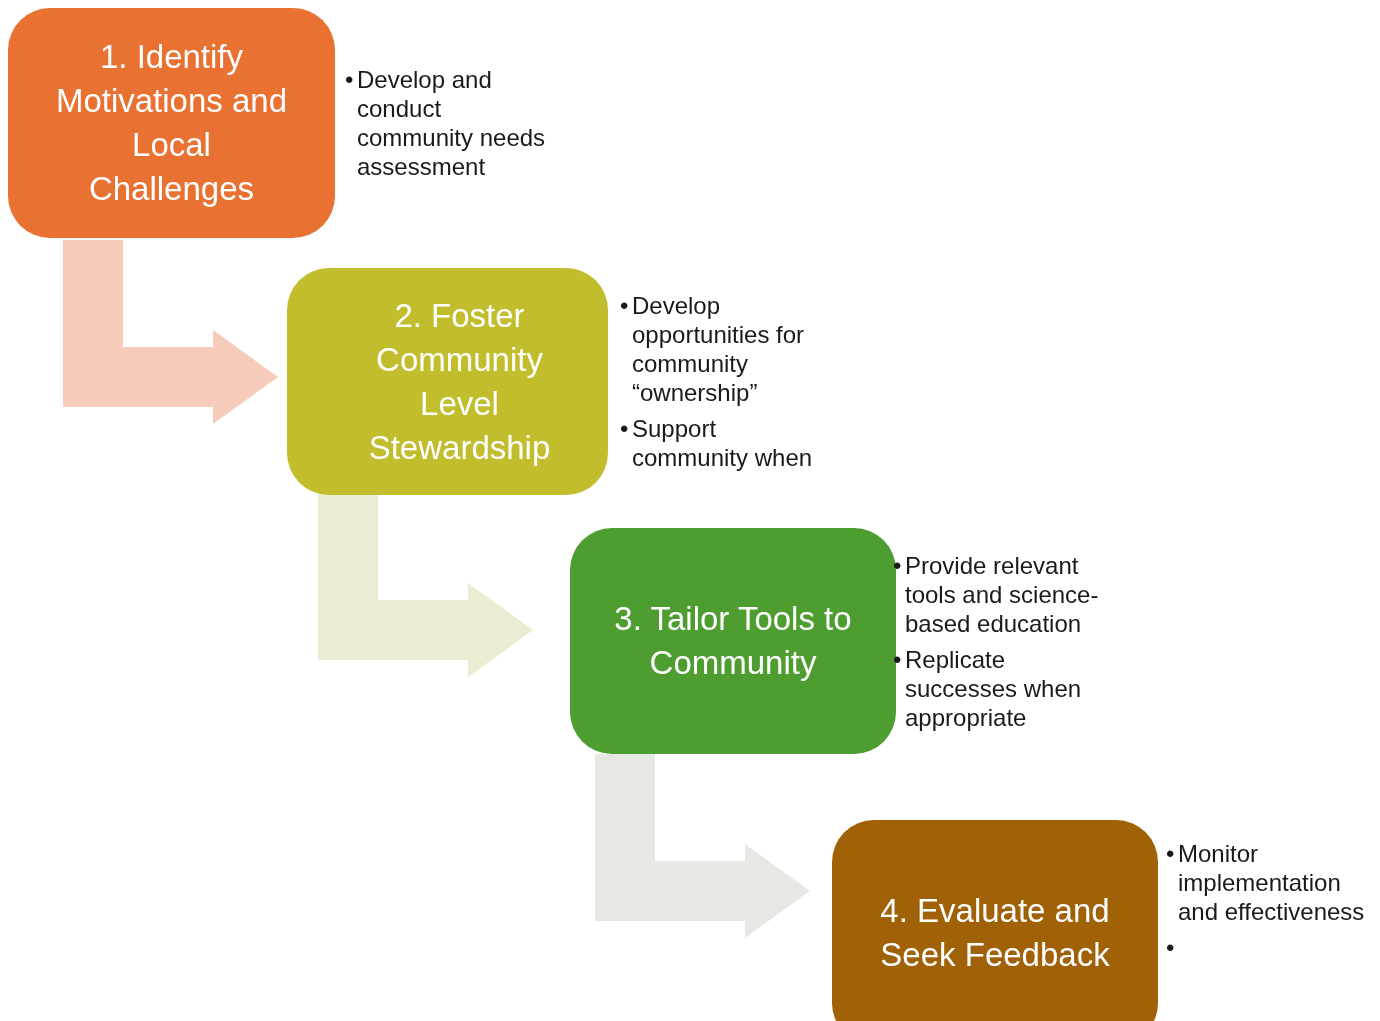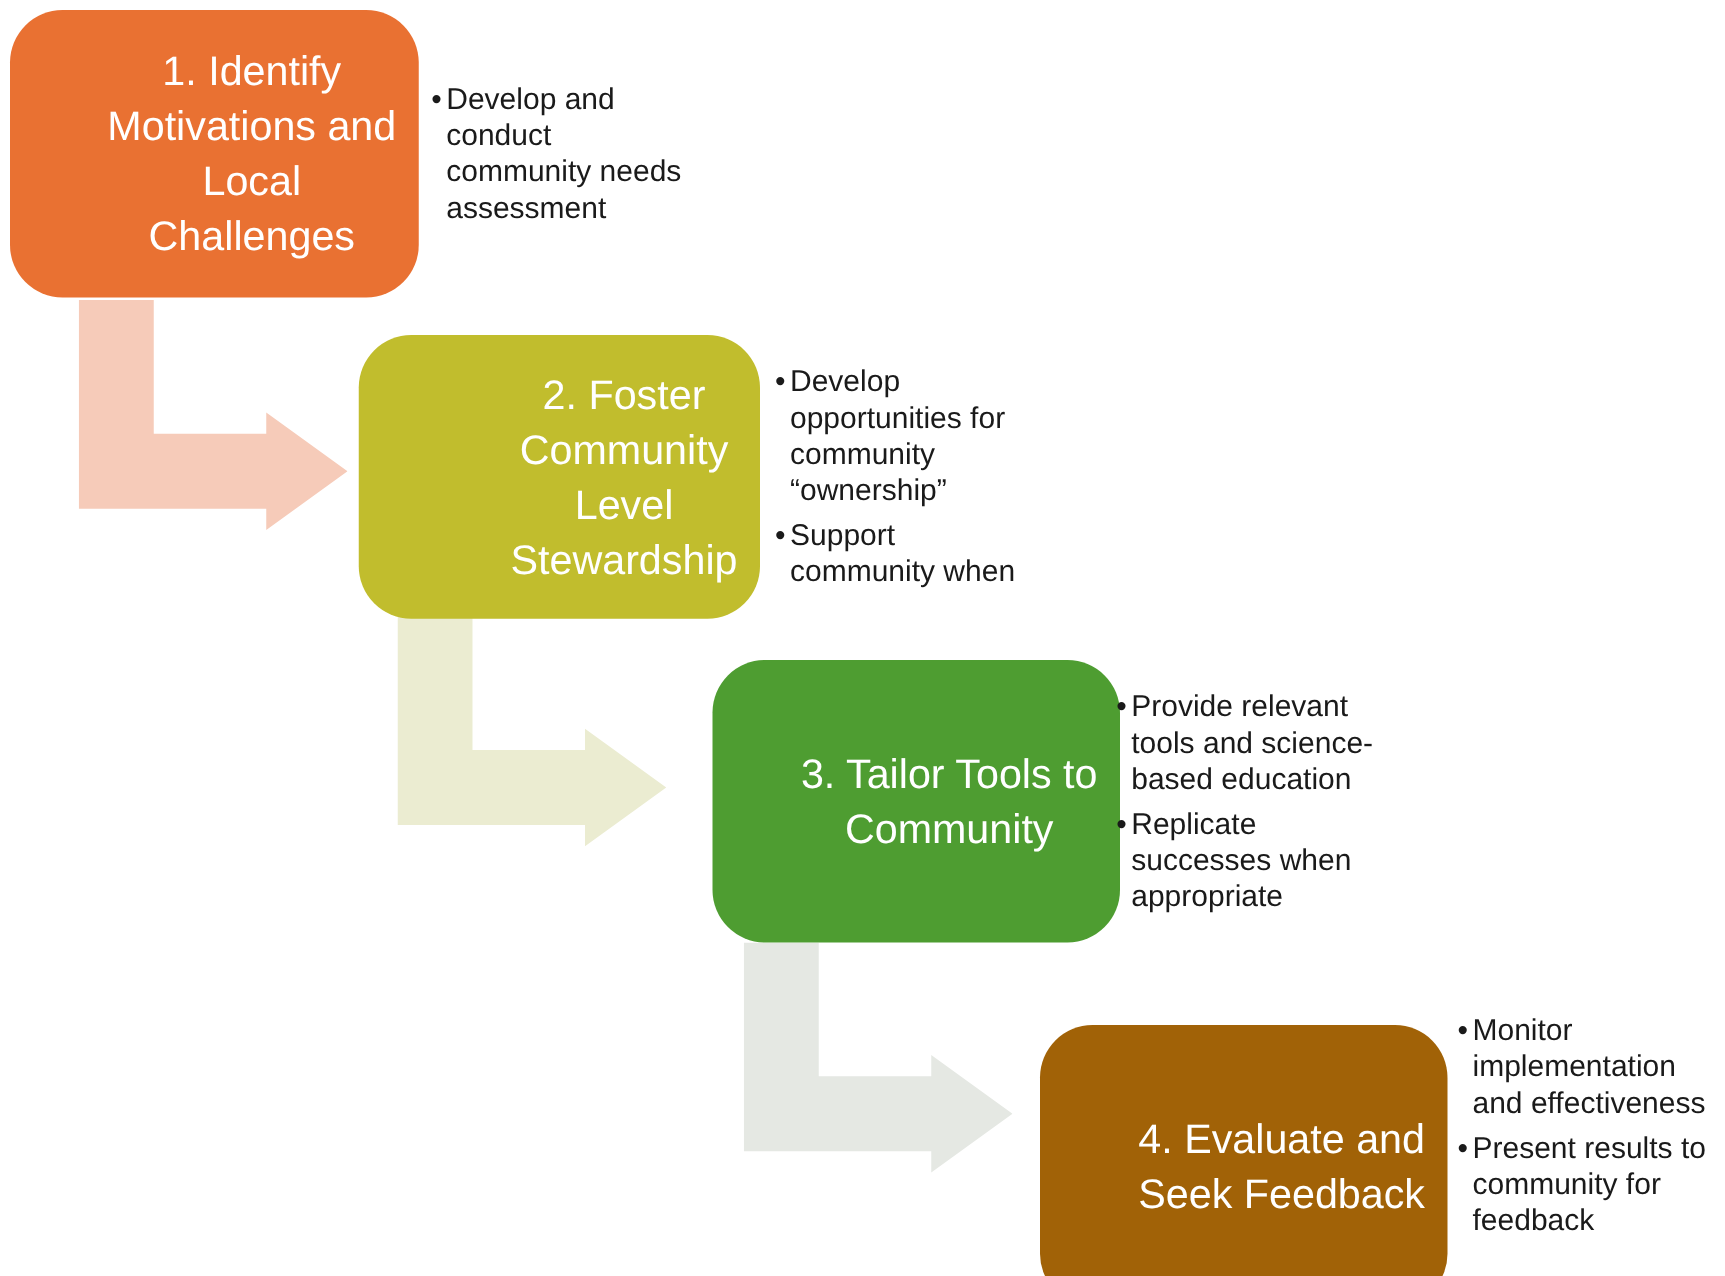--- a/index.html
+++ b/index.html
@@ -4,21 +4,21 @@
 <style>
   html,body { margin:0; padding:0; background:#ffffff; }
   .canvas {
     position:relative; width:1380px; height:1021px;
     background:#ffffff; overflow:hidden;
     font-family:"Liberation Sans", sans-serif;
   }
   .arrow { position:absolute; width:215px; height:185px; }
   .box {
     position:absolute; border-radius:42px;
-    display:flex; align-items:center; justify-content:flex-end;
+    display:flex; align-items:center; justify-content:center;
     padding:0 18px; box-sizing:border-box;
   }
   .box-title {
     font-size:33px; line-height:44px; font-weight:400;
     text-align:center; white-space:pre-line;
   }
   .bullets {
     position:absolute; display:flex; flex-direction:column;
     justify-content:center; font-size:24px; line-height:29px;
   }
@@ -104,19 +104,16 @@
   </div>
   <div class="bullets" style="left: 1166px; top: 788px; width: 214px; height: 225px; color: rgb(26, 26, 26);">
     <div class="bullet">
       <span class="dot">•</span>
       <span class="btext">Monitor
 implementation
 and effectiveness</span>
     </div>
     <div class="bullet">
       <span class="dot">•</span>
-      <span class="btext">Present results to
-community for
-feedback</span>
     </div>
   </div>
 
 </div>
 
 </body></html>

